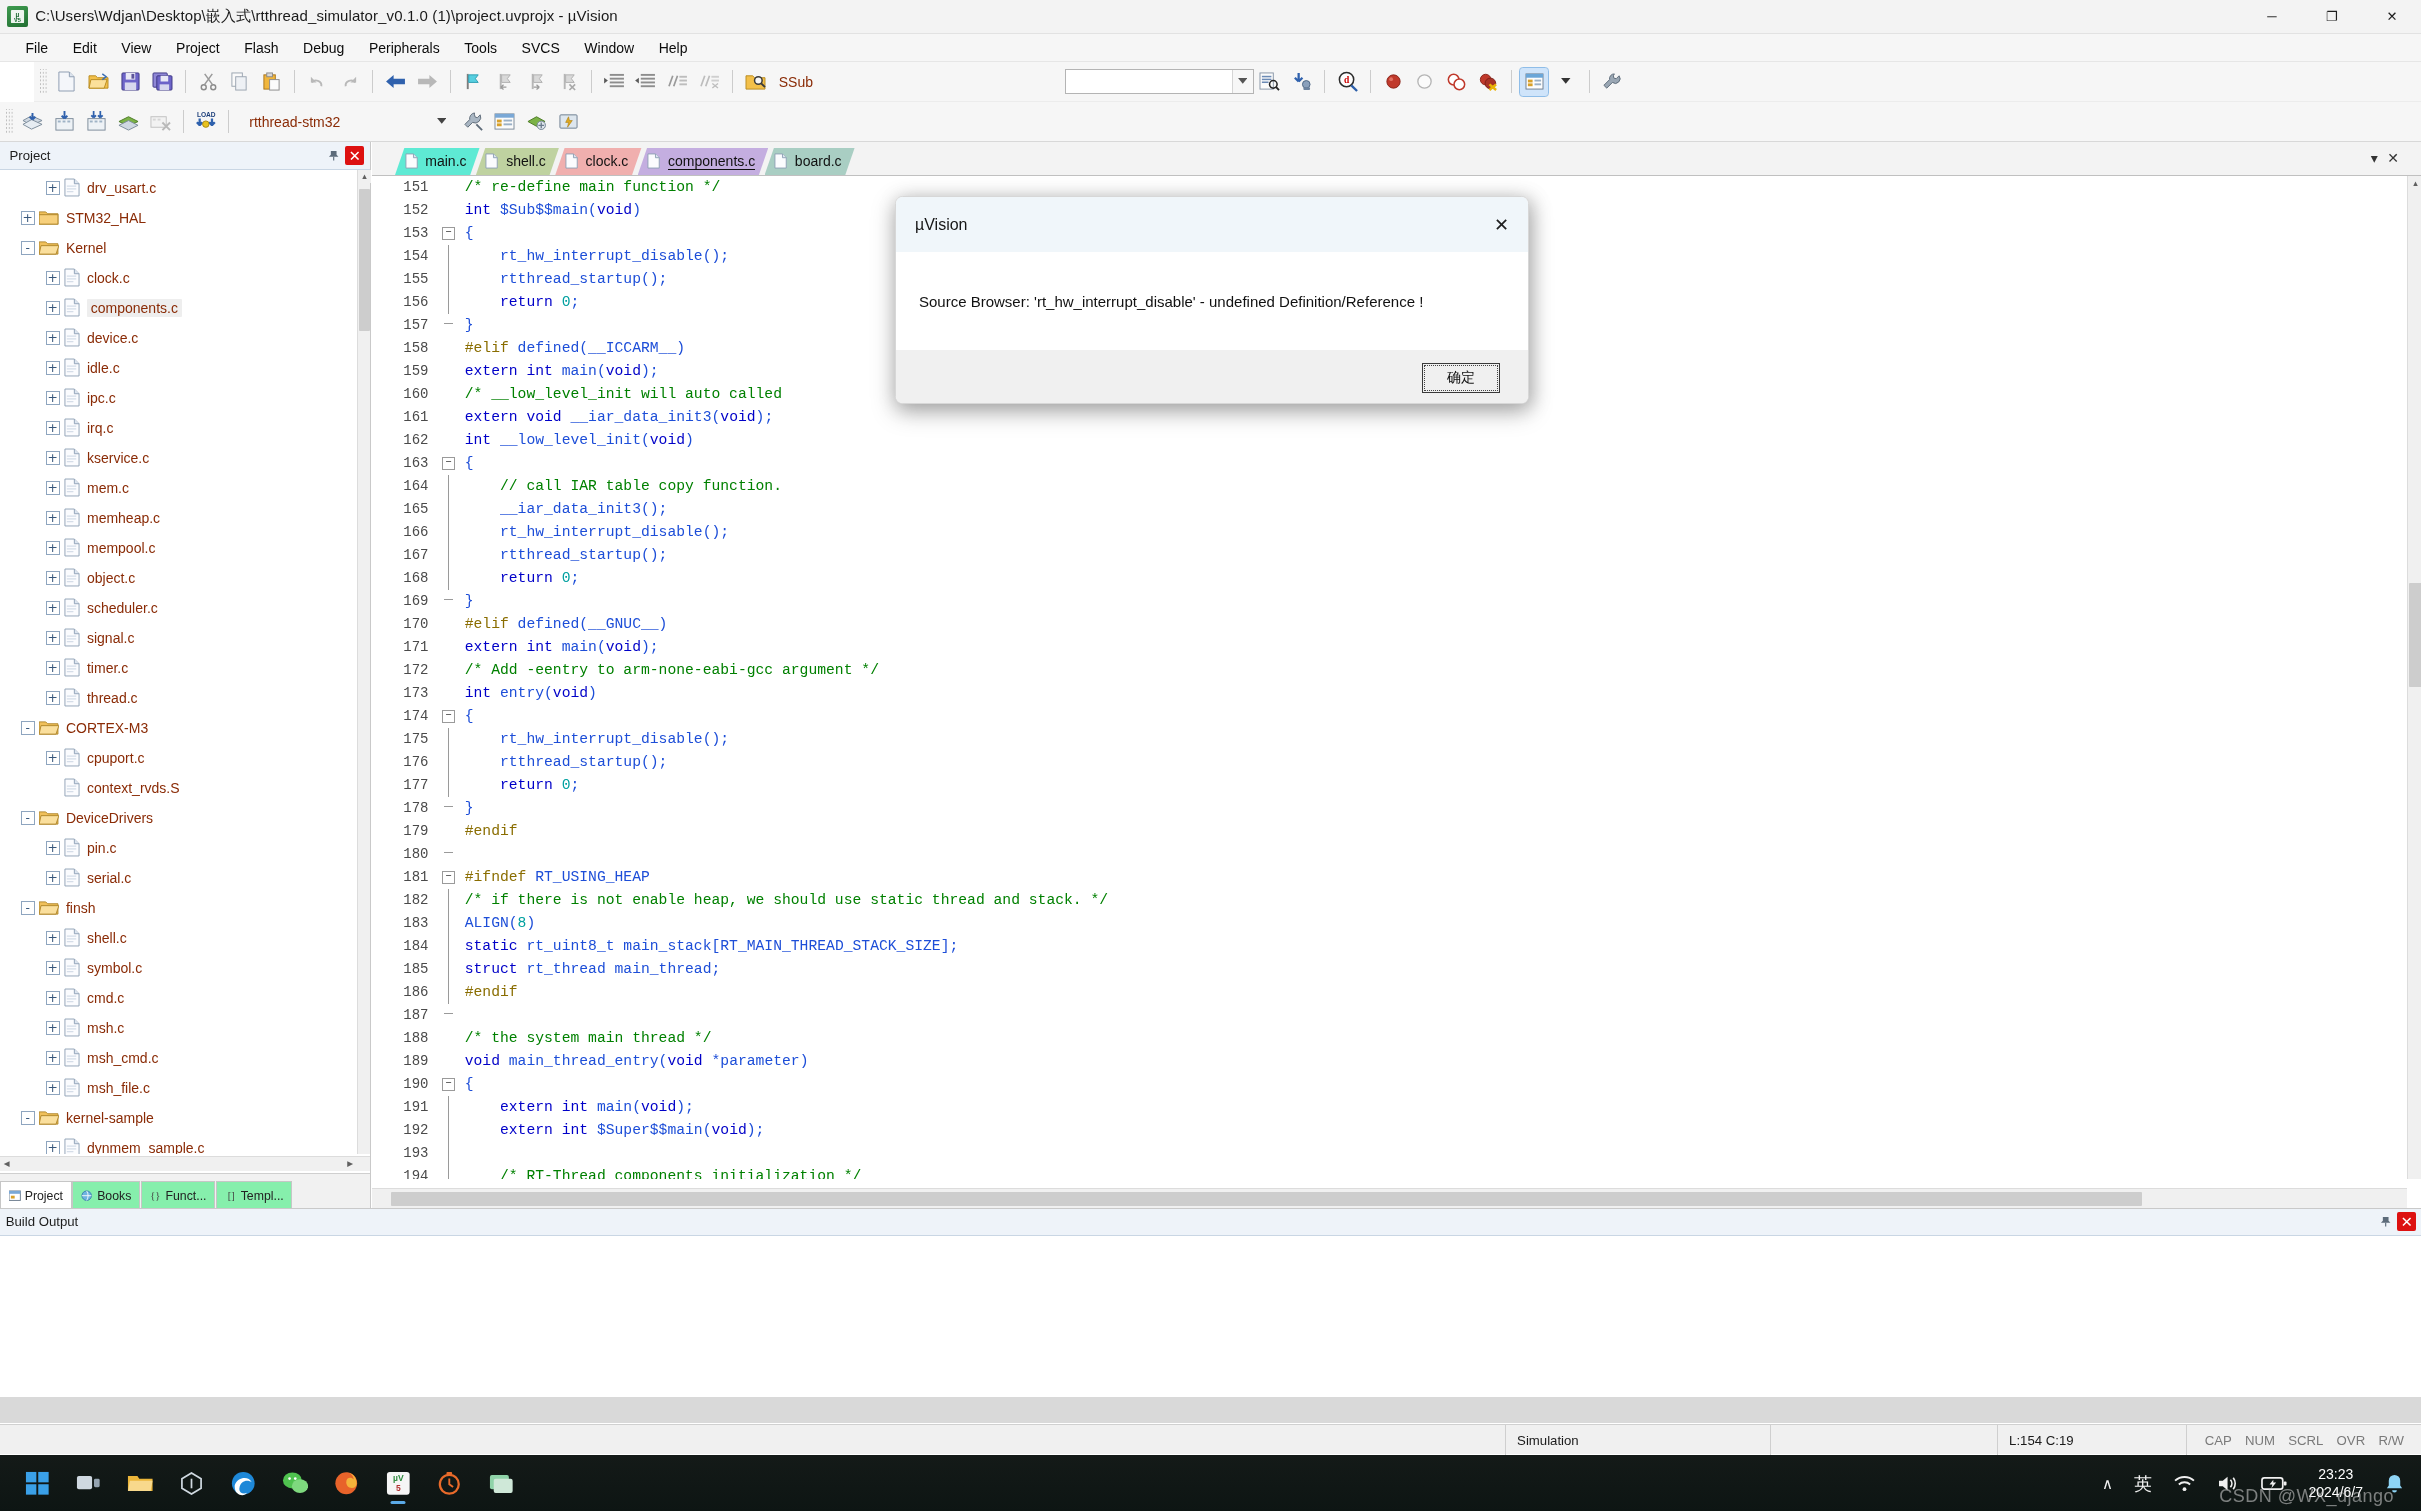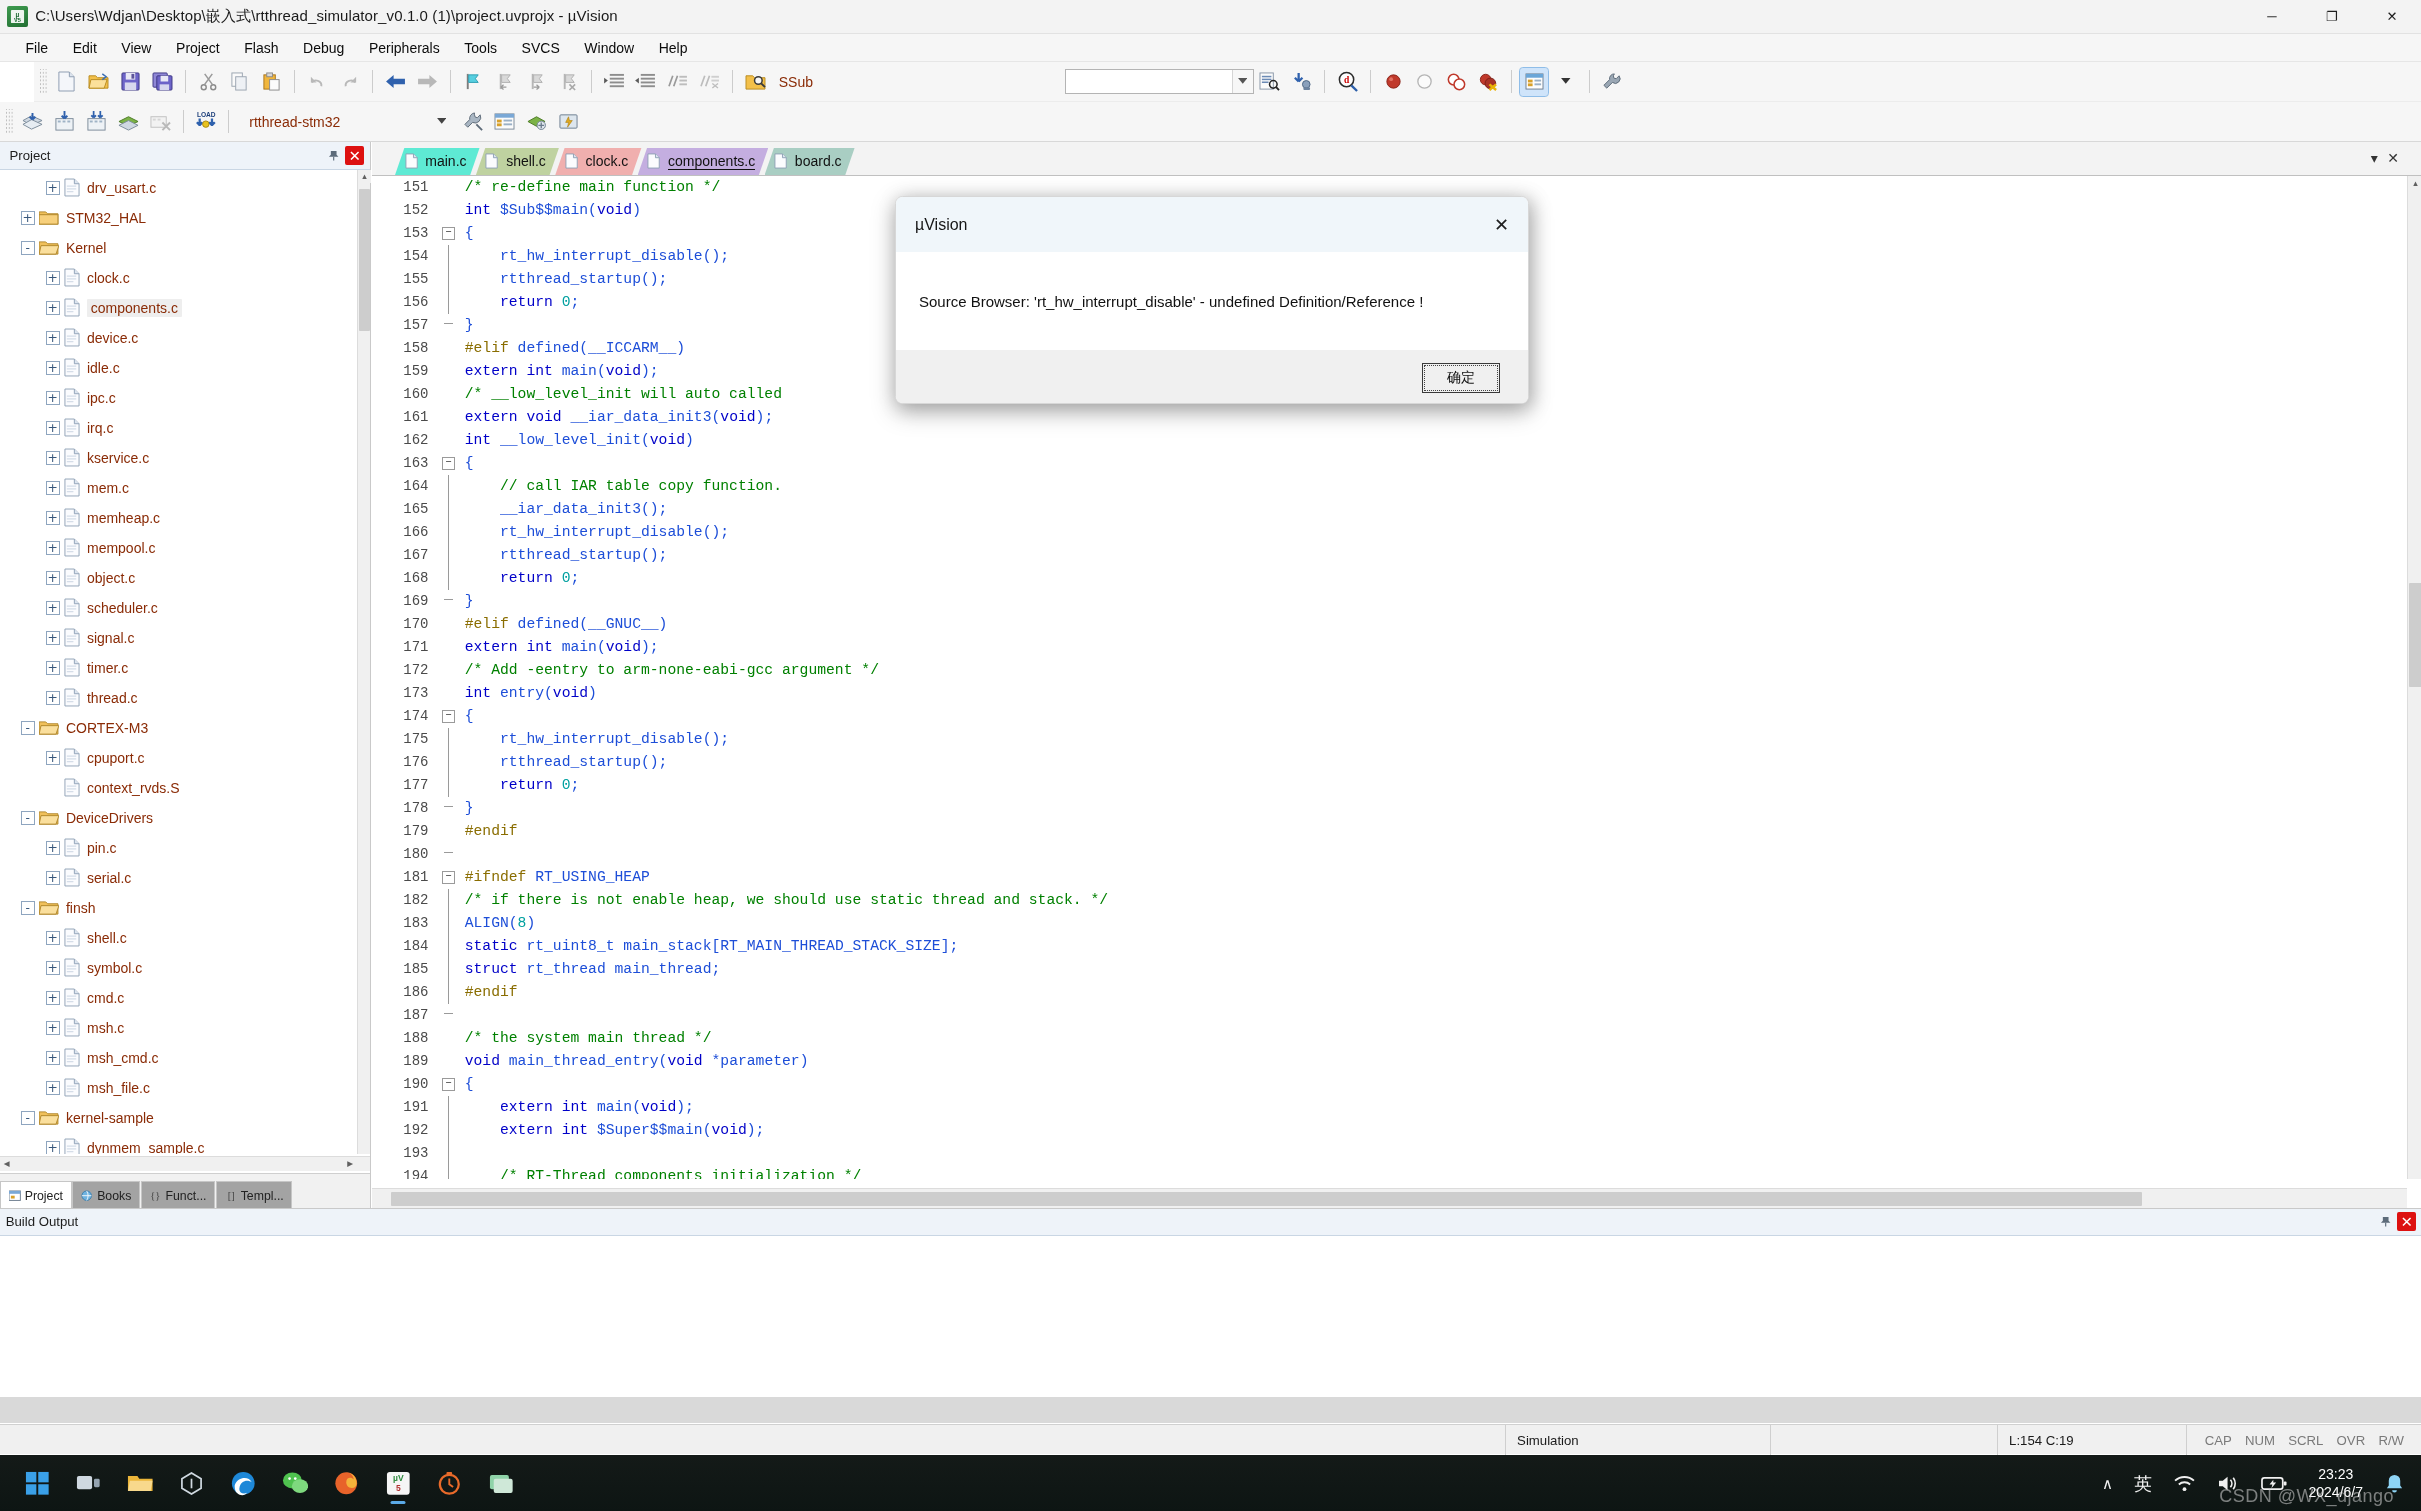--- a/index.html
+++ b/index.html
@@ -132,21 +132,21 @@
     background:#f0f0f0; border-top:0.9px solid #dcdcdc;
   }
   .panel-tabs {
     position:absolute; left:0; right:0; bottom:0; height:36px;
     background:#f1f1f1; border-top:0.9px solid #cfcfcf;
     display:flex; align-items:flex-end;
   }
   .ptab {
     height: 28px; display:flex; align-items:center; gap:3.8px;
     padding: 0 7.6px; font-size: 12.3px; color:#222;
-    border:0.9px solid #c6c6c6; border-bottom:none; background:#a3a3a3;
+    border:0.9px solid #c6c6c6; border-bottom:none; background:#86efac;
     margin-right:0.9px; white-space:nowrap;
   }
   .ptab.active { background:#ffffff; }
 
   
   .editor-wrap {
     position: absolute; left: 372px; top: 142px;
     width: 2050px; height: 1067px; background: #ffffff;
   }
   .tabstrip {

